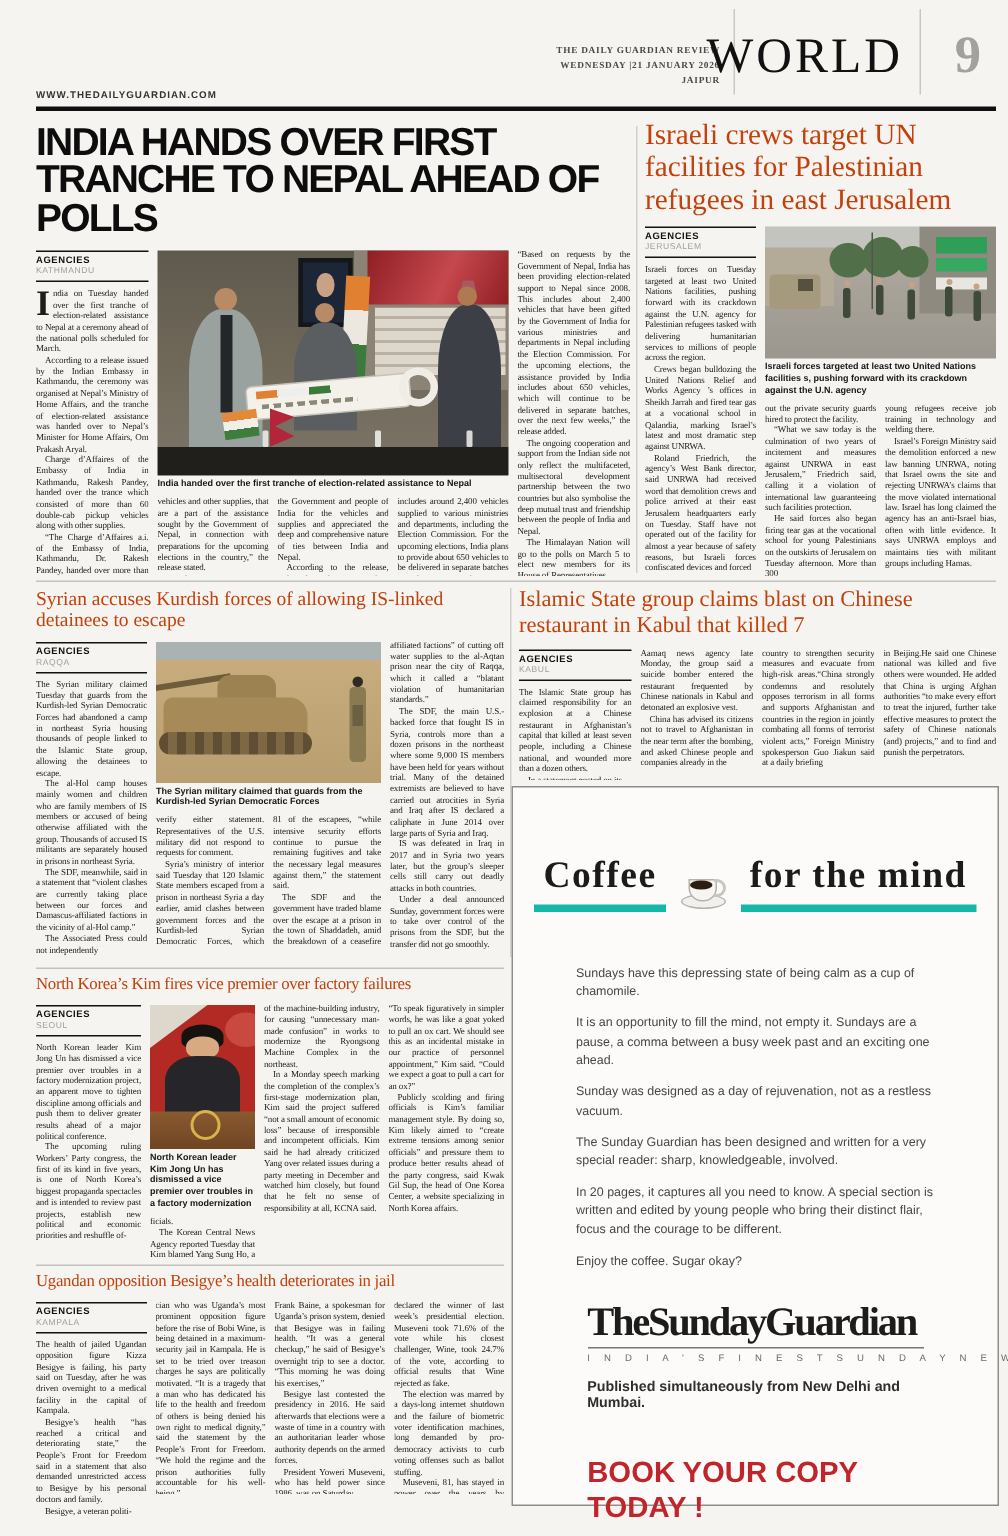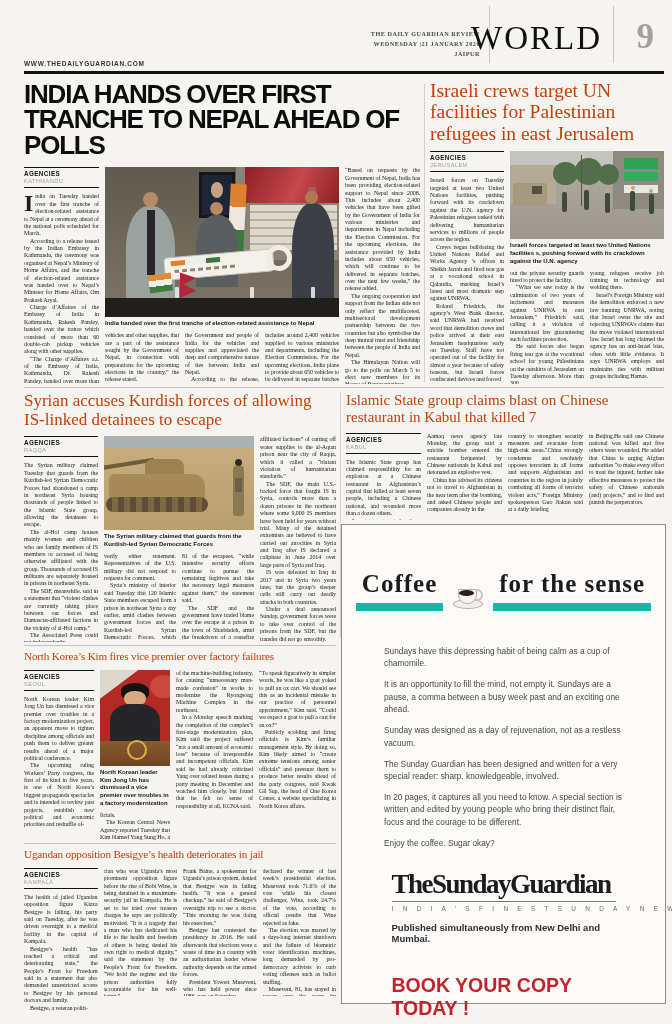--- a/index.html
+++ b/index.html
@@ -81,40 +81,40 @@
   .il-sol::before{content:"";position:absolute;left:0.5px;top:-5px;width:4px;height:4px;border-radius:50%;background:#c9a184;}
   .il-pole{left:46%;top:4%;width:1px;height:58%;background:#55534e;}
   
   .hr1{left:24px;right:8px;top:387px;}
   .hr2{left:24px;width:312px;top:645px;}
   .hr3{left:24px;width:312px;top:843px;}
   .vs1{left:424px;top:84px;height:298px;}
   .vs2{left:340px;top:392px;height:246px;}
   
   .art-syria{left:24px;top:392px;width:312px;height:250px;}
-  .h-sy{font-size:17px;line-height:1.1;}
+  .h-sy{font-size:13px;line-height:1.1;}
   .sb{display:flex;gap:6px;}
   .sb .c1{width:74px;flex:none;}
   .sb .mid{width:150px;flex:none;}
   .sb .c4{width:76px;flex:none;}
   .ph-sy{width:150px;height:94px;background:linear-gradient(180deg,#aab3b2 0%,#aab3b2 13%,#c7ad7d 13%,#b99f6f 100%);}
   .sy-hull{left:3%;top:40%;width:64%;height:30%;background:#a68b58;border-radius:6px 12px 4px 4px;}
   .sy-tracks{left:1%;top:64%;width:68%;height:16%;background:repeating-linear-gradient(90deg,#5f4e33 0 6px,#7e6843 6px 12px);border-radius:8px;}
   .sy-tur{left:27%;top:24%;width:26%;height:20%;background:#9c8250;border-radius:8px 8px 2px 2px;}
   .sy-bar{left:-3%;top:27%;width:36%;height:4px;background:#6f5c3a;transform:rotate(-9deg);}
   .sy-man{right:7%;top:32%;width:11px;height:50px;background:#8a7a52;border-radius:3px;}
   .sy-man::before{content:"";position:absolute;left:2px;top:-7px;width:7px;height:7px;border-radius:50%;background:#2e2a26;}
   .sy-man::after{content:"";position:absolute;left:2px;top:12px;width:7px;height:14px;background:#6d5f41;}
   
   .art-kabul{left:346px;top:392px;width:318px;height:128px;}
   .h-kb{font-size:15px;line-height:1.12;}
   
   .coffee{position:absolute;left:341px;top:524px;width:323px;height:478px;background:#fcfbf9;border:1px solid #8f8d89;}
   .cf-title{margin-top:46px;display:flex;align-items:flex-end;justify-content:center;gap:8px;}
-  .cf-w{font:700 25px/1 "Liberation Serif",serif;letter-spacing:1px;border-bottom:8px solid #14b8a6;padding:0 6px 7px;color:#1b1b1b;}
+  .cf-w{font:700 25px/1 "Liberation Serif",serif;letter-spacing:1px;border-bottom:5px solid #14b8a6;padding:0 6px 7px;color:#1b1b1b;}
   .cup{position:relative;width:34px;height:26px;margin-bottom:2px;}
   .cup-sau{position:absolute;bottom:0;left:2px;width:28px;height:8px;border-radius:50%;background:#f2f0ec;border:1px solid #b5b2ac;}
   .cup-bod{position:absolute;bottom:5px;left:7px;width:17px;height:13px;background:#f7f5f1;border:1px solid #b5b2ac;border-radius:0 0 9px 9px;}
   .cup-cof{position:absolute;bottom:13px;left:8px;width:15px;height:6px;border-radius:50%;background:#2d1d12;}
   .cup-han{position:absolute;bottom:8px;left:24px;width:6px;height:8px;border:2px solid #c9c6c0;border-left:none;border-radius:0 6px 6px 0;}
   .cf-paras{margin:34px 42px 0;font:400 8.3px/1.5 "Liberation Sans",sans-serif;color:#474747;text-align:left;}
   .cf-paras p{margin:0 0 8.5px;}
   .cf-lw{width:224px;margin:22px auto 0;text-align:left;}
   .cf-logo{font:700 27px/1 "Liberation Serif",serif;letter-spacing:-1.5px;color:#1c1c1c;padding-bottom:3px;
            border-bottom:1.5px solid #777;white-space:nowrap;}
@@ -341,24 +341,24 @@
 
   <aside class="coffee">
     <div class="cf-title">
       <span class="cf-w">Coffee</span>
       <span class="cup">
         <span class="cup-sau"></span>
         <span class="cup-bod"></span>
         <span class="cup-cof"></span>
         <span class="cup-han"></span>
       </span>
-      <span class="cf-w">for the sense</span>
+      <span class="cf-w">for the mind</span>
     </div>
     <div class="cf-paras">
-        <p>Sundays have this depressing habit of being calm as a cup of chamomile.</p>
+        <p>Sundays have this depressing state of being calm as a cup of chamomile.</p>
         <p>It is an opportunity to fill the mind, not empty it. Sundays are a pause, a comma between a busy week past and an exciting one ahead.</p>
         <p>Sunday was designed as a day of rejuvenation, not as a restless vacuum.</p>
         <p>The Sunday Guardian has been designed and written for a very special reader: sharp, knowledgeable, involved.</p>
         <p>In 20 pages, it captures all you need to know. A special section is written and edited by young people who bring their distinct flair, focus and the courage to be different.</p>
         <p>Enjoy the coffee. Sugar okay?</p>
       </div>
     <div class="cf-lw">
       <div class="cf-logo">TheSundayGuardian</div>
       <div class="cf-tag">I N D I A ' S   F I N E S T   S U N D A Y   N E W S P A P E R</div>
       <div class="cf-pub">Published simultaneously from New Delhi and Mumbai.</div>

